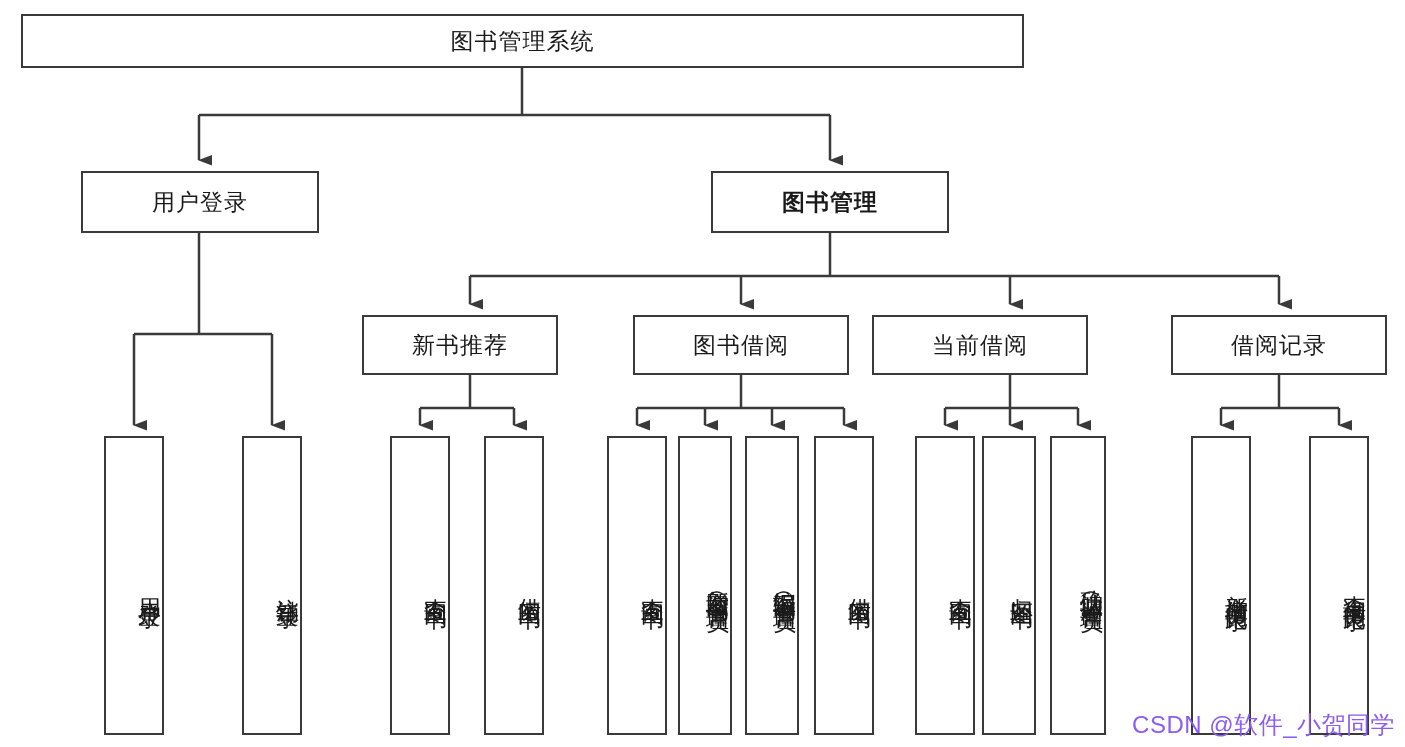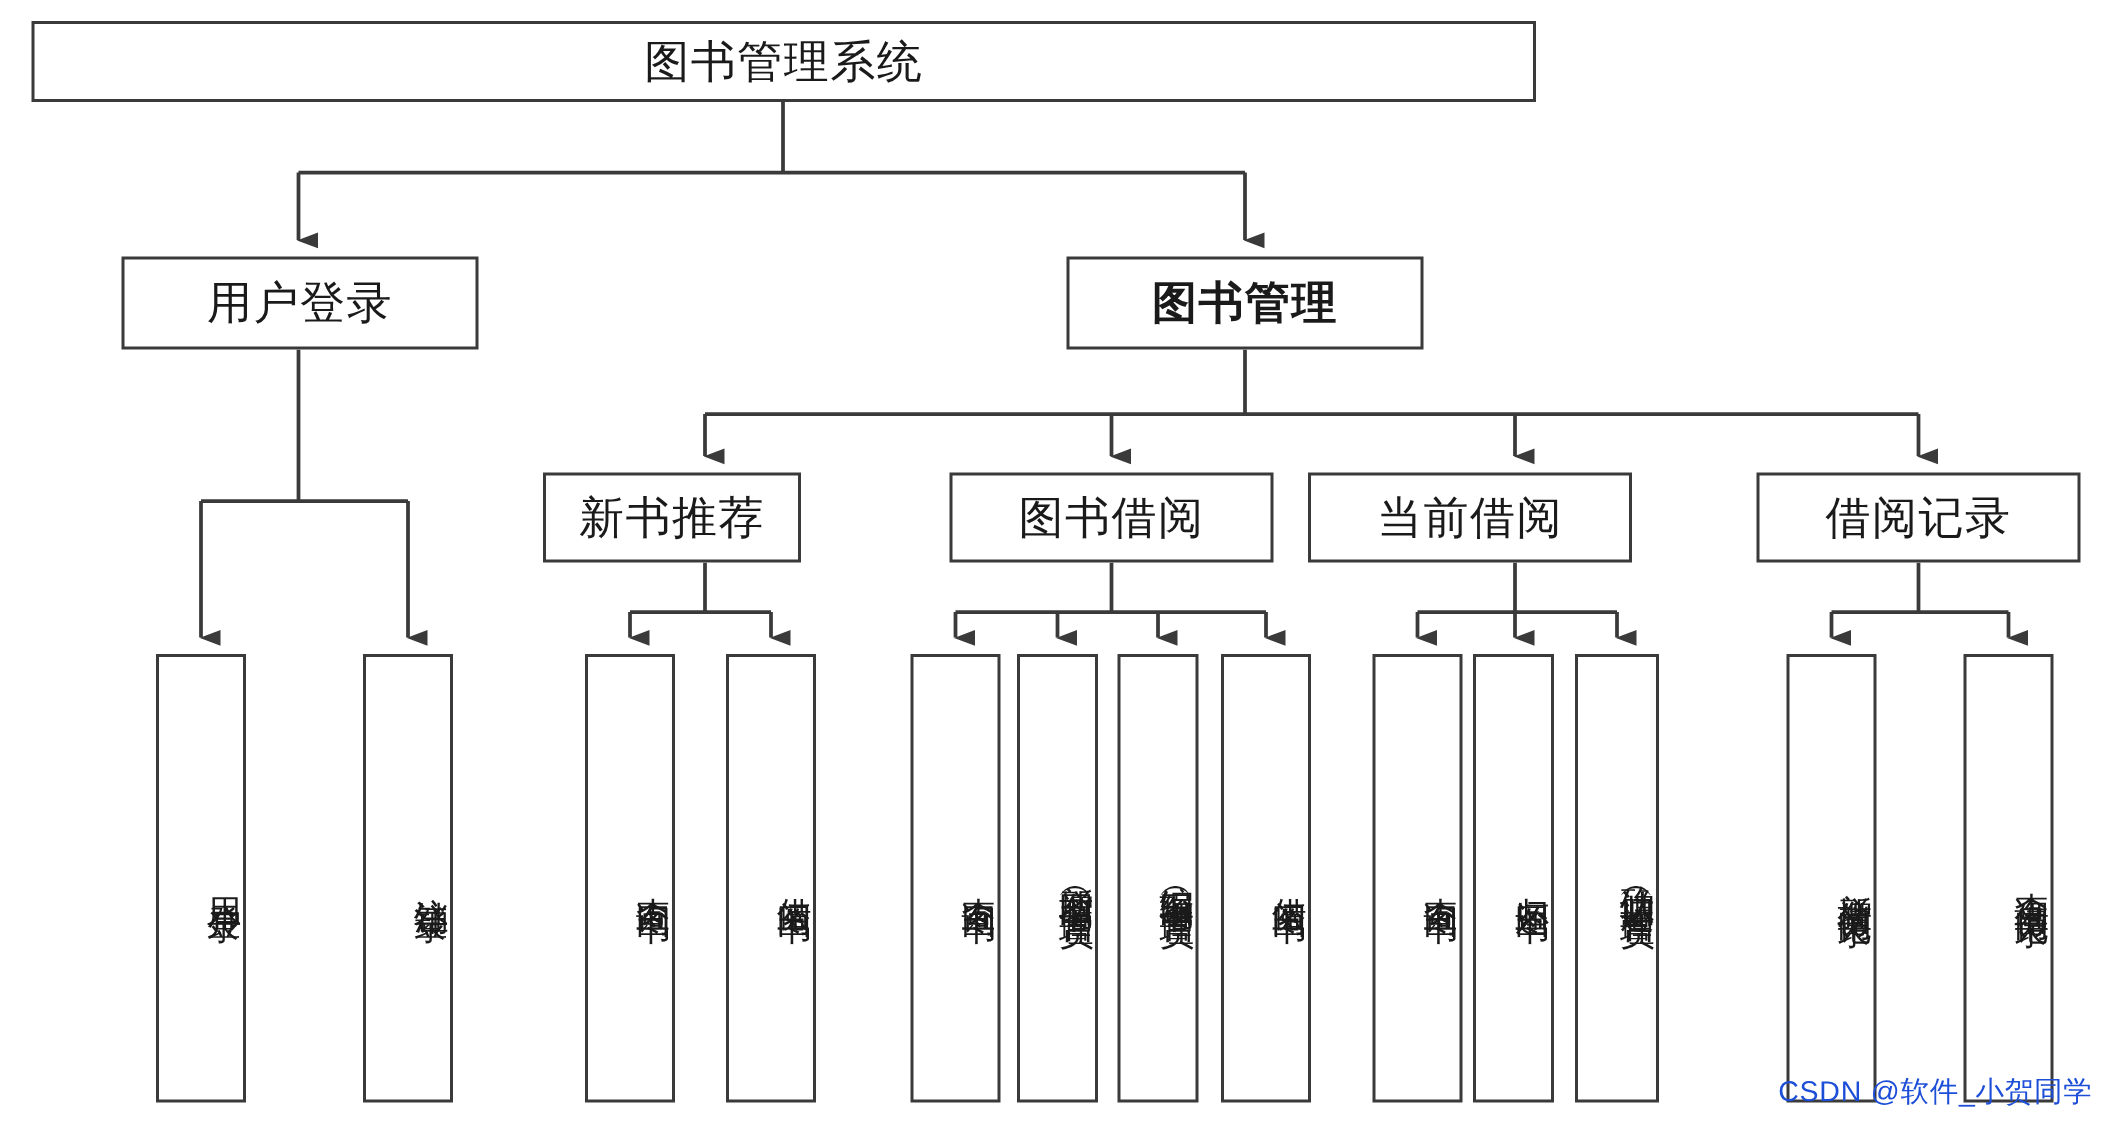--- a/index.html
+++ b/index.html
@@ -29,21 +29,21 @@
     position: absolute;
     box-sizing: border-box;
     background: #ffffff;
     border: 2.5px solid #3a3a3a;
     display: flex;
     align-items: center;
     justify-content: center;
     color: #1a1a1a;
   }
   .node.horiz {
-    font-size: 30px;
+    font-size: 23px;
     letter-spacing: 1px;
   }
   .node.vert {
     writing-mode: vertical-rl;
     text-orientation: upright;
     font-size: 23px;
     letter-spacing: 3px;
     line-height: 1.05;
     padding-top: 6px;
     padding-bottom: 6px;
@@ -52,22 +52,22 @@
   }
   .node.vert .vtext {
     writing-mode: vertical-rl;
     text-orientation: upright;
     white-space: nowrap;
   }
   .watermark {
     position: absolute;
     right: 10px;
     bottom: 6px;
-    font-size: 19px;
-    color: #1d4ed8;
+    font-size: 24px;
+    color: #8b5cf6;
     letter-spacing: 0.5px;
     white-space: nowrap;
   }
 </style>
 </head>
 <body>
 
 <div id="canvas">
 
   <svg id="wires" viewBox="0 0 1405 747" width="1405" height="747" xmlns="http://www.w3.org/2000/svg">
@@ -125,21 +125,21 @@
     <span>图书管理系统</span>
   </div>
 
   <div class="node horiz" style="left:81px; top:171px; width:238px; height:62px;">
     <span>用户登录</span>
   </div>
   <div class="node horiz" style="left:711px; top:171px; width:238px; height:62px;font-weight:bold;">
     <span>图书管理</span>
   </div>
 
-  <div class="node horiz" style="left:362px; top:315px; width:172px; height:60px;">
+  <div class="node horiz" style="left:362px; top:315px; width:196px; height:60px;">
     <span>新书推荐</span>
   </div>
   <div class="node horiz" style="left:633px; top:315px; width:216px; height:60px;">
     <span>图书借阅</span>
   </div>
   <div class="node horiz" style="left:872px; top:315px; width:216px; height:60px;">
     <span>当前借阅</span>
   </div>
   <div class="node horiz" style="left:1171px; top:315px; width:216px; height:60px;">
     <span>借阅记录</span>

